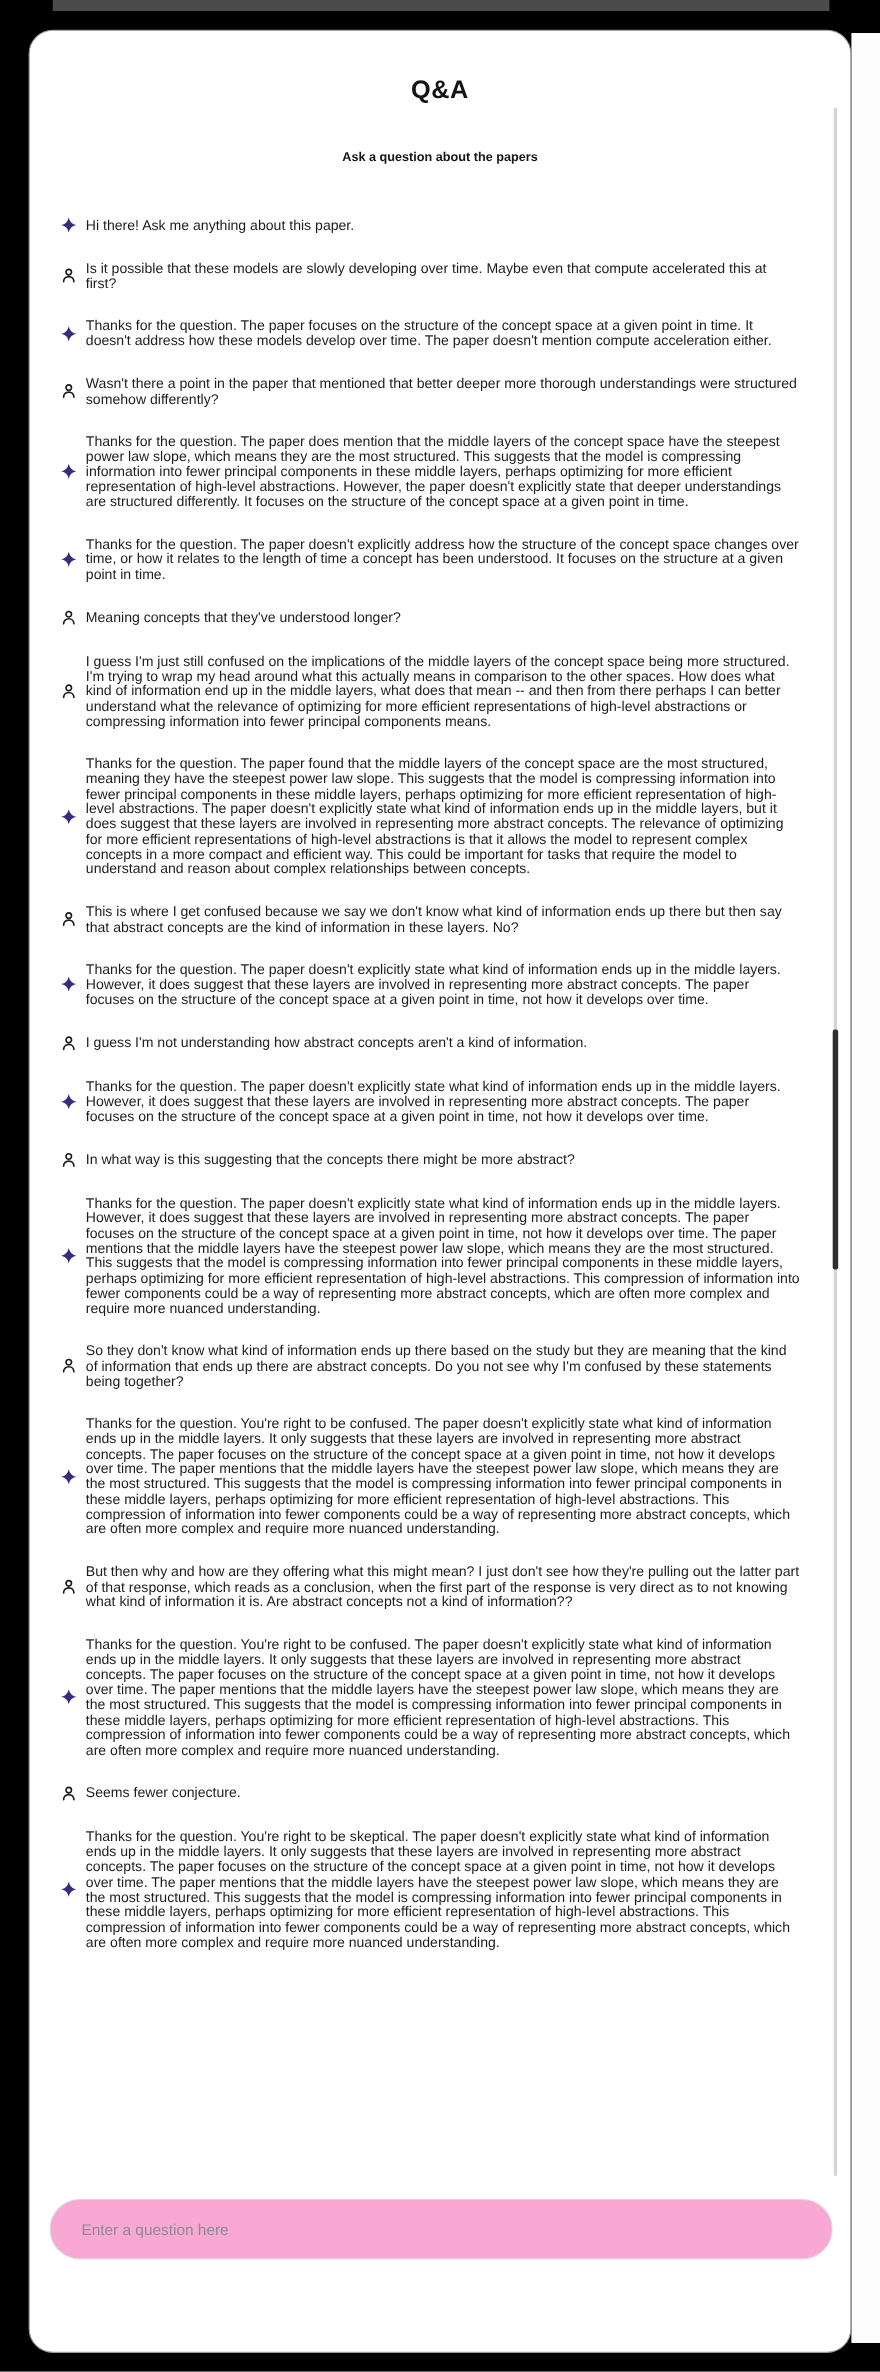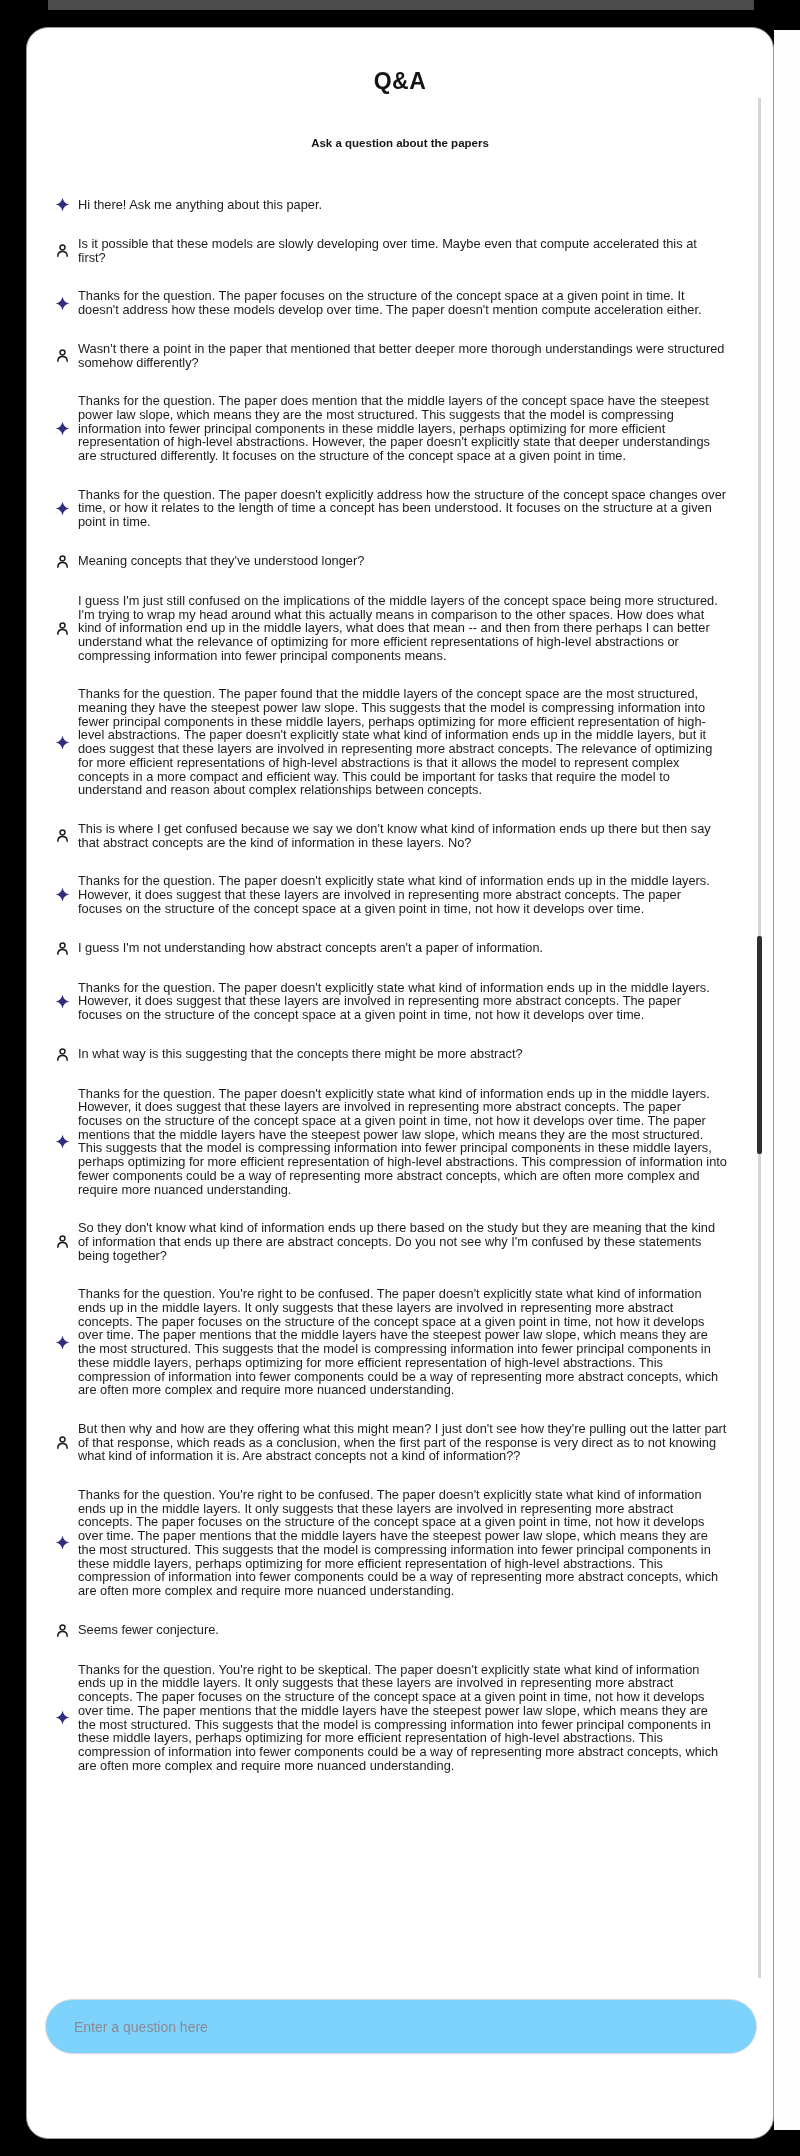--- a/index.html
+++ b/index.html
@@ -62,21 +62,21 @@
   }
   .scroll-thumb {
     position:absolute; top:908px; right:11px; width:5px; height:218px;
     background:#2f2f31;
     border-radius:2px;
   }
   .question-input {
     position:absolute; left:18px; top:1971px;
     width:712px; height:55px;
     box-sizing:border-box;
-    background:#7dd3fc;
+    background:#f9a8d4;
     border:1px solid #dcdade;
     border-radius:28px;
     padding:0 28px;
     font-family:"Liberation Sans", sans-serif;
     font-size:14px;
     color:#333;
     outline:none;
   }
   .question-input::placeholder { color:#8d8a93; opacity:1; }
 </style>
@@ -209,21 +209,21 @@
   </div>
 
   <div class="msg">
 
     <span class="icon">
       <svg width="15" height="15" viewBox="0 0 24 24" fill="none" stroke="#1b1b1b" stroke-width="2.4" stroke-linecap="round">
         <circle cx="12" cy="7" r="4"></circle>
         <path d="M4.5 21 C4.5 16.2 8 13.6 12 13.6 C16 13.6 19.5 16.2 19.5 21"></path>
       </svg>
     </span>
-    <span class="text">I guess I'm not understanding how abstract concepts aren't a paper of information.</span>
+    <span class="text">I guess I'm not understanding how abstract concepts aren't a kind of information.</span>
   </div>
 
   <div class="msg">
     <span class="icon">
       <svg width="15" height="15" viewBox="0 0 24 24">
         <path d="M12 1 C13.2 7.2 16.8 10.8 23 12 C16.8 13.2 13.2 16.8 12 23 C10.8 16.8 7.2 13.2 1 12 C7.2 10.8 10.8 7.2 12 1 Z" fill="#332d7d"></path>
       </svg>
     </span>
 
     <span class="text">Thanks for the question. The paper doesn't explicitly state what kind of information ends up in the middle layers. However, it does suggest that these layers are involved in representing more abstract concepts. The paper focuses on the structure of the concept space at a given point in time, not how it develops over time.</span>

